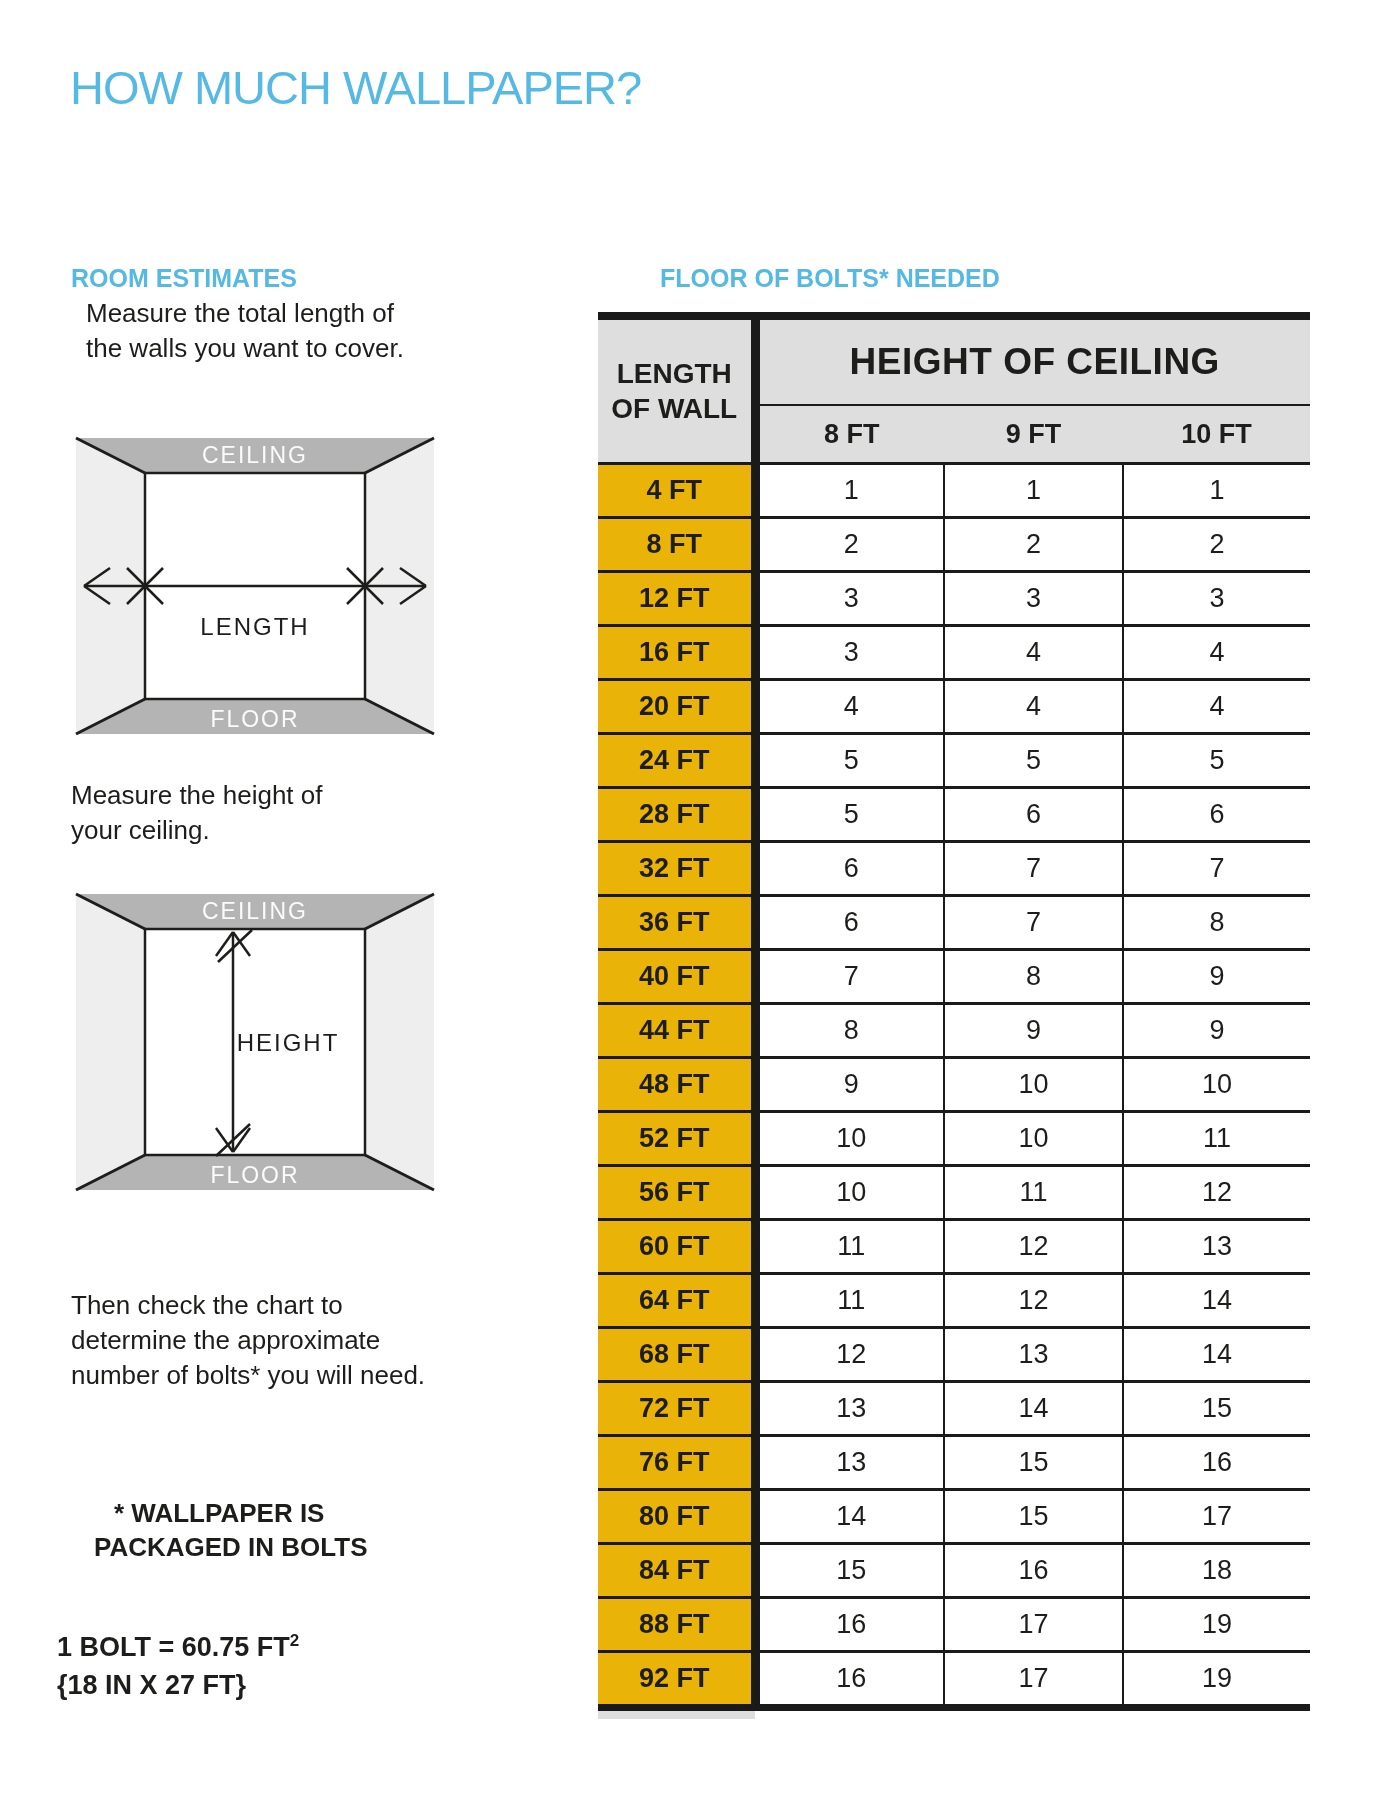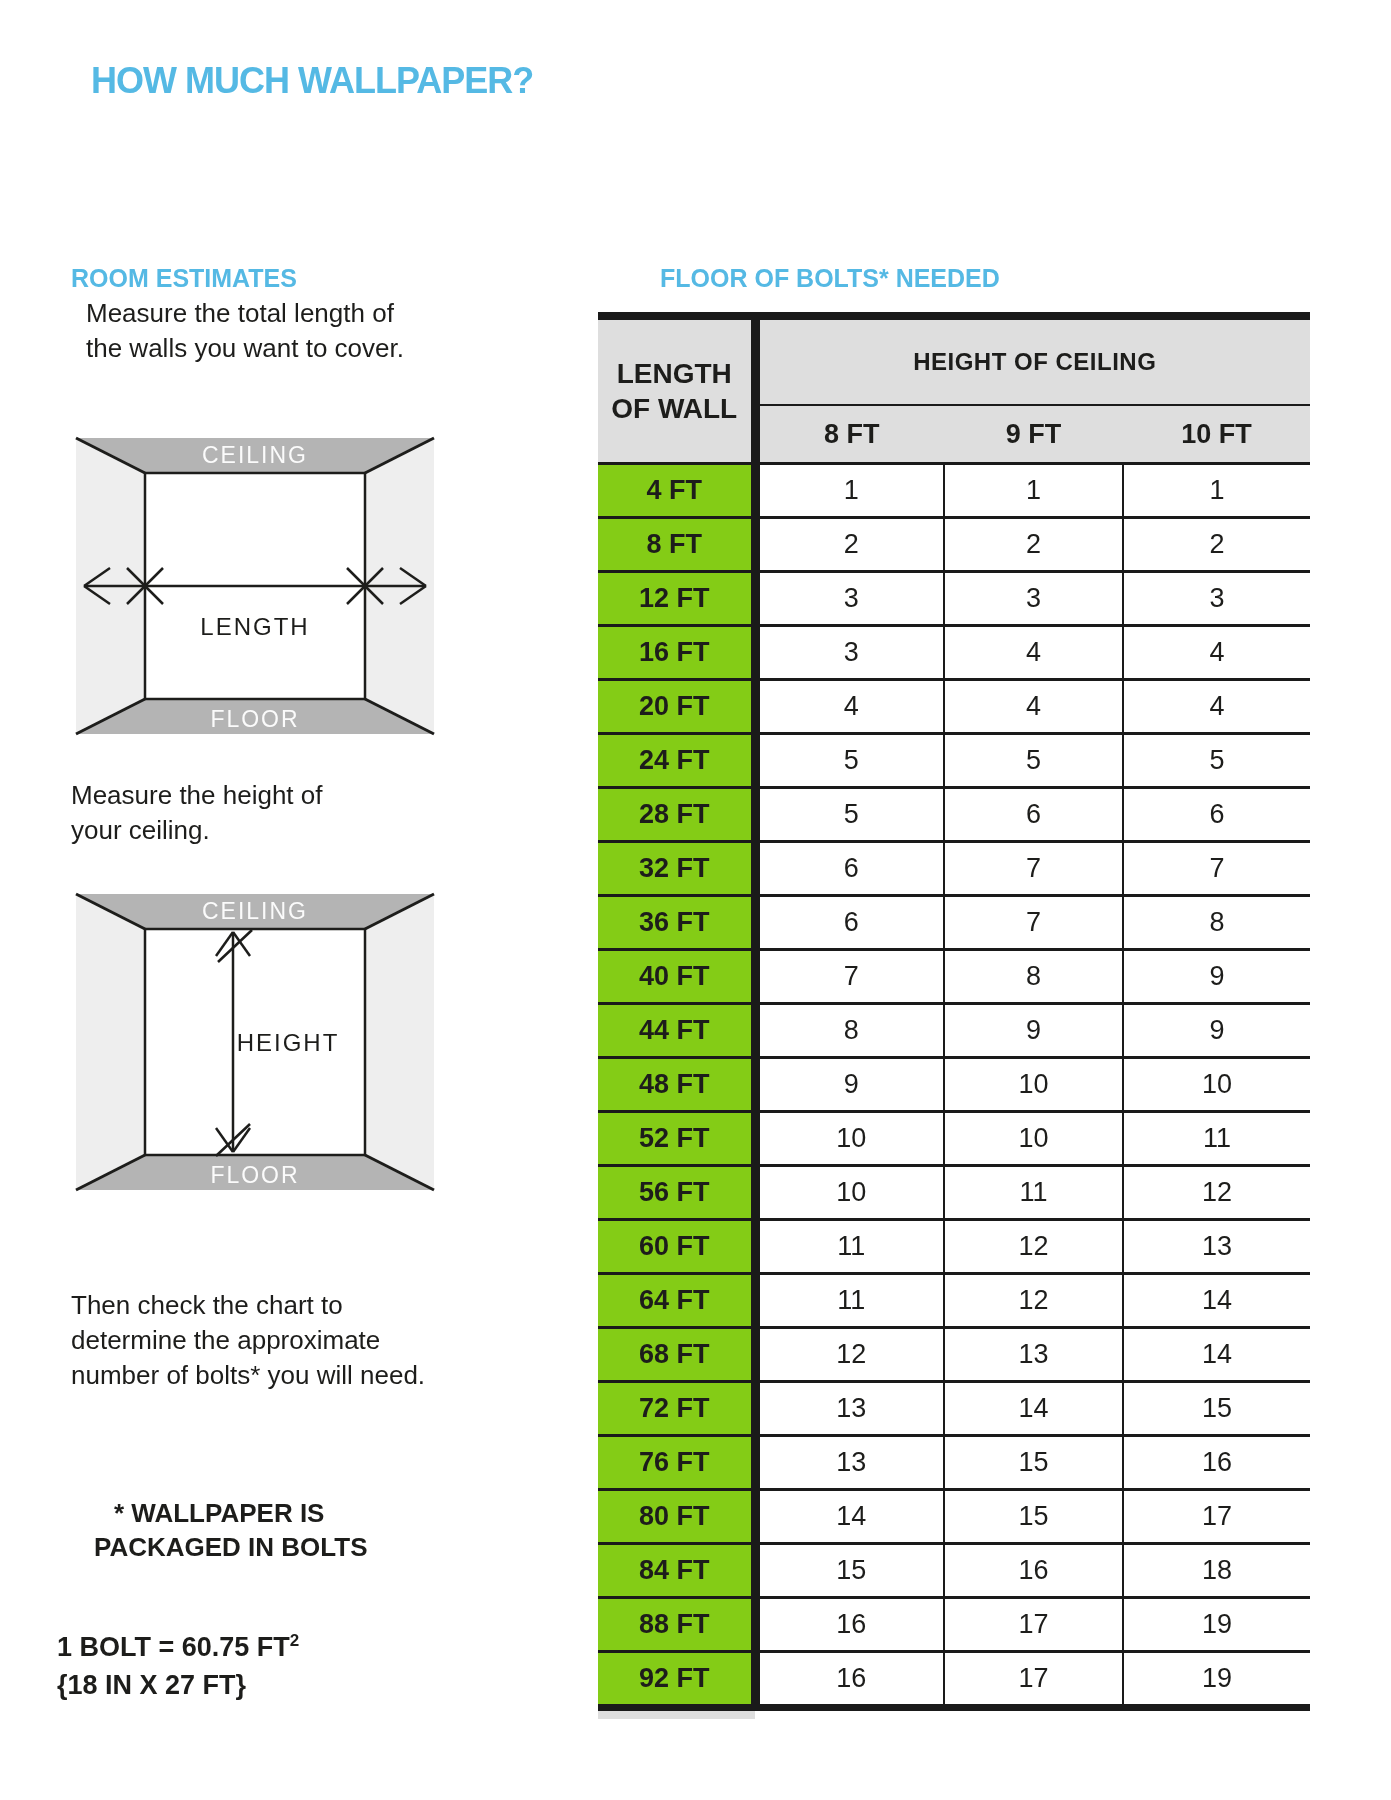--- a/index.html
+++ b/index.html
@@ -4,21 +4,21 @@
 <style>
   html,body{margin:0;padding:0;}
   body{
     width:1391px;height:1800px;position:relative;background:#ffffff;
     font-family:"Liberation Sans","DejaVu Sans",sans-serif;color:#1d1d1b;
     overflow:hidden;
   }
   .abs{position:absolute;}
   
   .page-title{
-    left:70px;top:60px;font-size:36px;font-weight:700;color:#55b9e4;letter-spacing:-1px;margin-left:21px;
+    left:70px;top:60px;font-size:47px;font-weight:400;color:#55b9e4;letter-spacing:-1px;
   }
   
   .section-heading{font-size:25px;font-weight:700;color:#55b9e4;text-align:center;}
   .room-estimates{left:71px;top:264px;}
   .bolts-heading{left:660px;top:264px;}
   
   .para{font-size:26px;line-height:35px;color:#1d1d1b;}
   .para-length{left:86px;top:296px;}
   .para-height{left:71px;top:778px;}
   .para-chart{left:71px;top:1288px;}
@@ -38,26 +38,26 @@
   table.bolts{
     border-collapse:collapse;table-layout:fixed;width:712px;
     border-top:8px solid #1a1a1a;border-bottom:7px solid #1a1a1a;
   }
   table.bolts th, table.bolts td{padding:0;text-align:center;vertical-align:middle;}
   .wall-h{
     background:#dedede;font-weight:700;font-size:28px;line-height:35px;color:#1d1d1b;
     border-right:9px solid #1a1a1a;
   }
   .span-h{
-    background:#dedede;font-weight:700;font-size:24px;letter-spacing:0.5px;height:84px;
+    background:#dedede;font-weight:700;font-size:37px;letter-spacing:0.5px;height:84px;
     border-bottom:2px solid #1a1a1a;color:#1d1d1b;
   }
   tr.sub th{background:#dedede;font-weight:700;font-size:27px;height:56px;color:#1d1d1b;}
   table.bolts tbody th{
-    background:#84cc16;font-weight:700;font-size:27px;height:51px;
+    background:#eab308;font-weight:700;font-size:27px;height:51px;
     border-right:9px solid #1a1a1a;border-top:3px solid #1a1a1a;color:#1d1d1b;
   }
   table.bolts tbody td{
     font-size:27px;font-weight:400;border-top:3px solid #1a1a1a;background:#ffffff;color:#1d1d1b;
   }
   table.bolts tbody td + td{border-left:2px solid #1a1a1a;}
   .gray-tail{width:157px;height:8px;background:#dedede;}
 </style>
 </head>
 <body>

